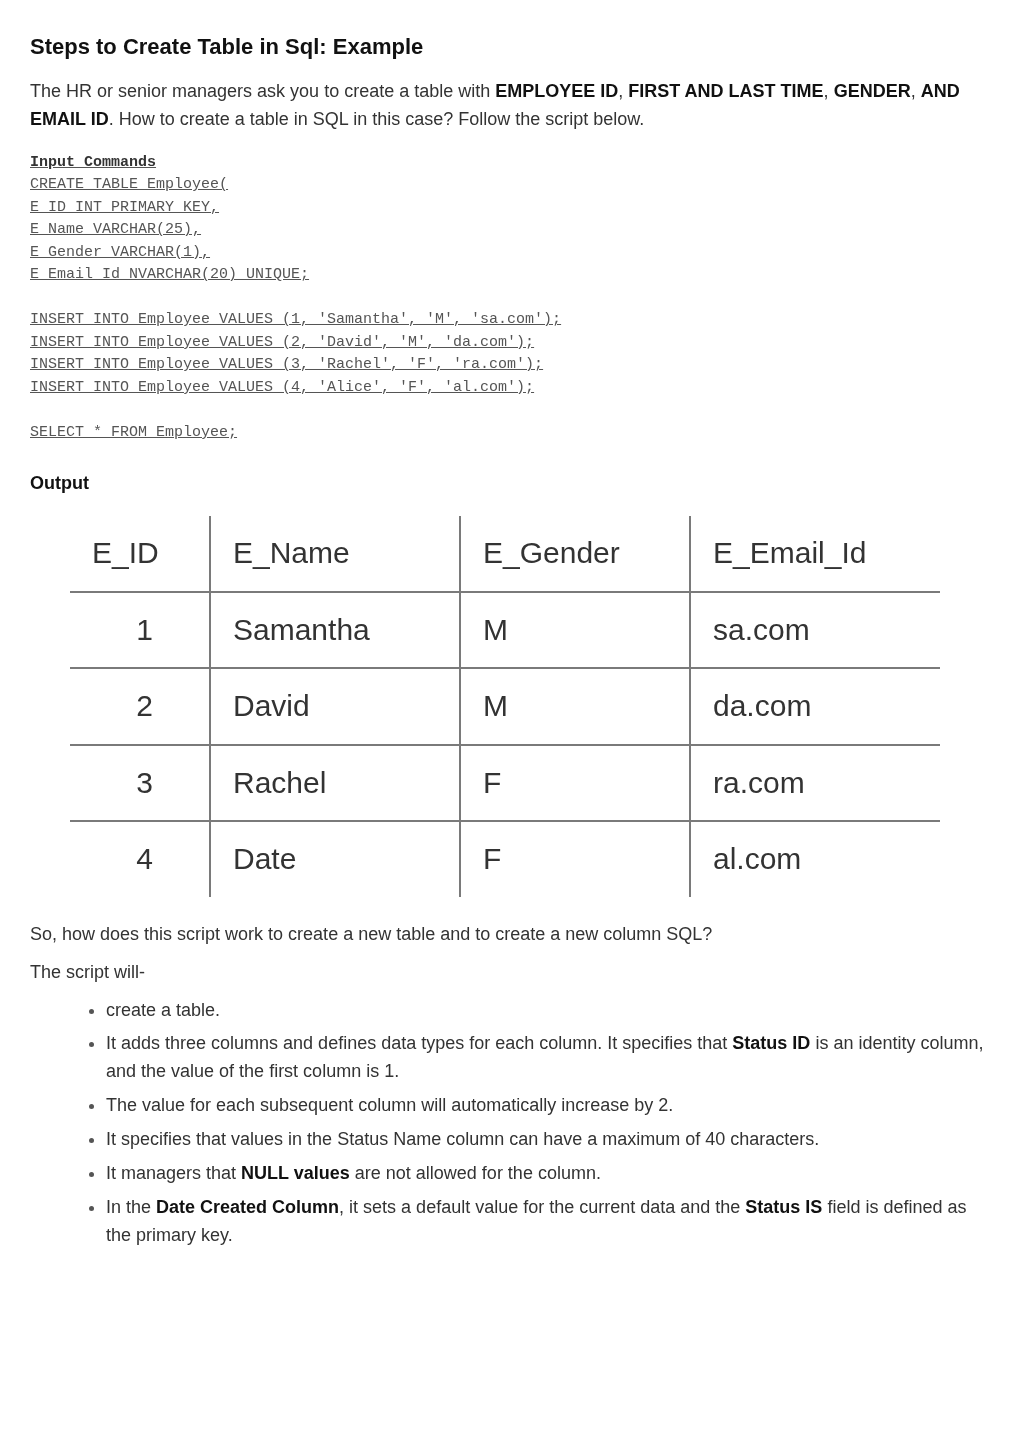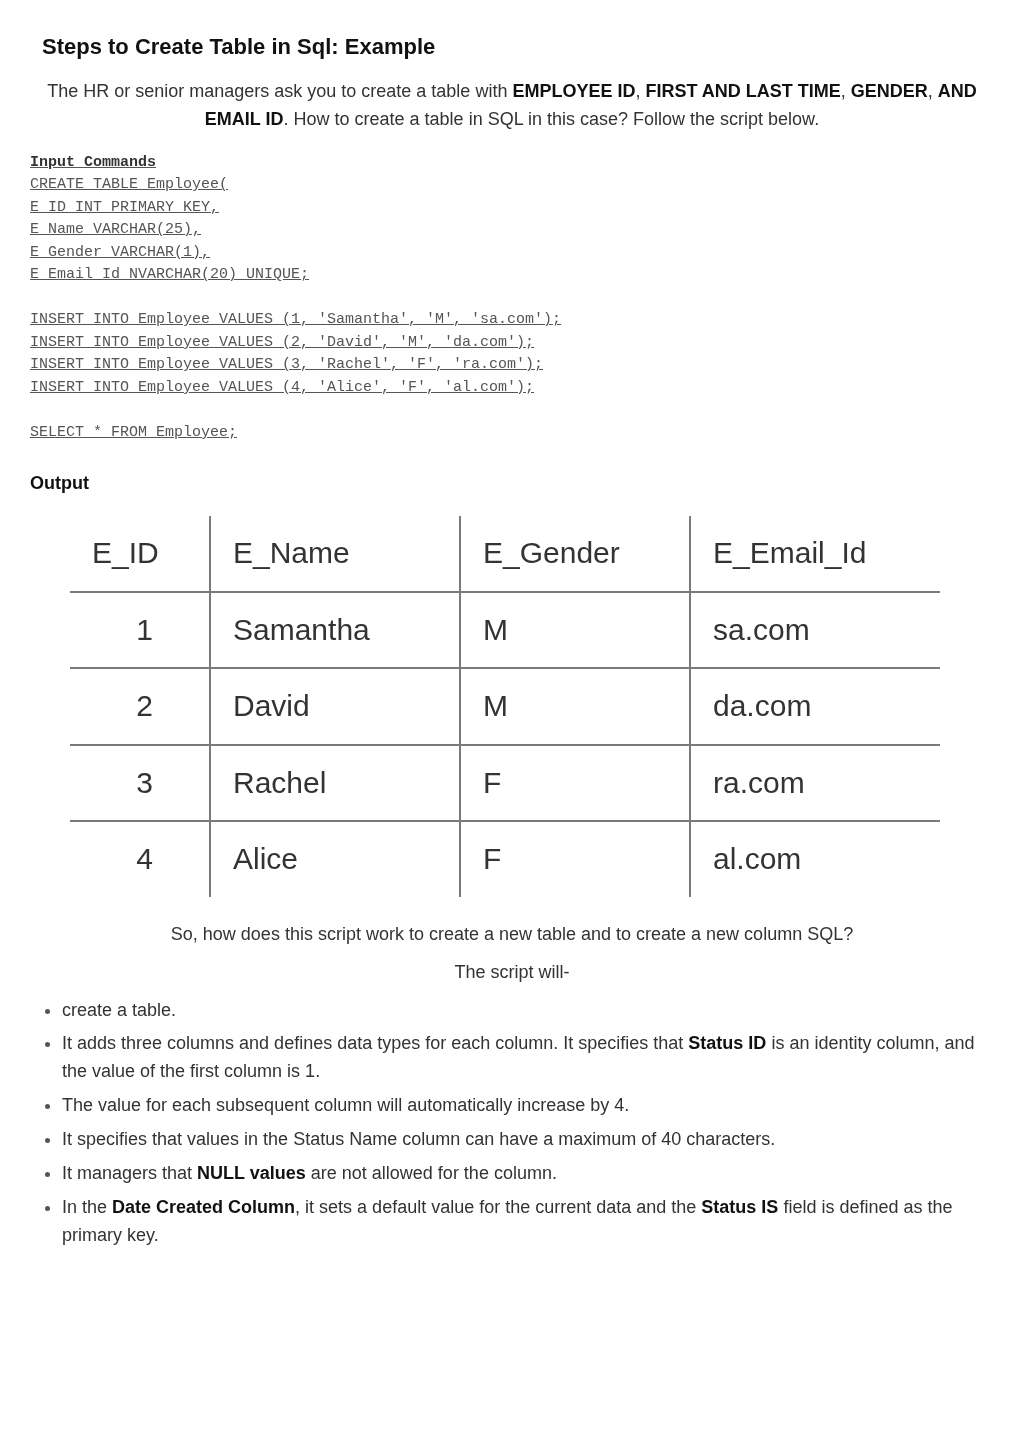--- a/index.html
+++ b/index.html
@@ -8,24 +8,24 @@
     margin: 0;
     padding: 30px 30px 50px;
     line-height: 1.55;
     font-size: 18px;
     max-width: 1024px;
     box-sizing: border-box;
   }
   h2 {
     font-size: 22px;
     font-weight: bold;
-    margin: 0 12px 14px;
+    margin: 0 0 14px;
     color: #111;
   }
-  p { margin: 0 0 10px; text-align: center; }
+  p { margin: 0 0 10px; }
   strong { font-weight: bold; color: #111; }
   .code-block {
     font-family: "Courier New", Courier, monospace;
     font-size: 15px;
     white-space: pre;
     color: #555;
     margin: 18px 0 26px;
     line-height: 1.5;
     text-decoration: underline;
   }
@@ -62,21 +62,21 @@
   .out-table col.c-email { width: 250px; }
   .out-table th:first-child,
   .out-table td:first-child { border-left: none; }
   .out-table tr:last-child td { border-bottom: none; }
   .out-table th {
     font-weight: normal;
     font-size: 30px;
   }
   .out-table td.idcell { text-align: center; }
   ul { margin: 8px 0 0 2px; padding-left: 30px; }
-  li { margin-bottom: 6px; color: #333; }
+  li { margin-bottom: 6px; color: #333; margin-left: 44px; }
   li::marker { color: #555; }
 </style>
 </head>
 <body>
 
 <h2>Steps to Create Table in Sql: Example</h2>
 
 <p>
   <span>The HR or senior managers ask you to create a table with </span>
   <strong>EMPLOYEE ID</strong><span>, </span>
@@ -130,37 +130,37 @@
       <td>da.com</td>
     </tr>
     <tr>
       <td class="idcell">3</td>
       <td>Rachel</td>
       <td>F</td>
       <td>ra.com</td>
     </tr>
     <tr>
       <td class="idcell">4</td>
-      <td>Alice</td>
+      <td>Date</td>
       <td>F</td>
       <td>al.com</td>
     </tr>
   </tbody>
 </table>
 
 <p>So, how does this script work to create a new table and to create a new column SQL?</p>
 
 <p>The script will-</p>
 
 <ul>
   <li>create a table.</li>
   <li>
     <span>It adds three columns and defines data types for each column. It specifies that </span><strong>Status ID</strong><span> is an identity column, and the value of the first column is 1.</span>
   </li>
-  <li>The value for each subsequent column will automatically increase by 4.</li>
+  <li>The value for each subsequent column will automatically increase by 2.</li>
   <li>It specifies that values in the Status Name column can have a maximum of 40 characters.</li>
   <li>
     <span>It managers that </span><strong>NULL values</strong><span> are not allowed for the column.</span>
   </li>
   <li>
     <span>In the </span><strong>Date Created Column</strong><span>, it sets a default value for the current data and the </span><strong>Status IS</strong><span> field is defined as the primary key.</span>
   </li>
 </ul>
 
 </body></html>

